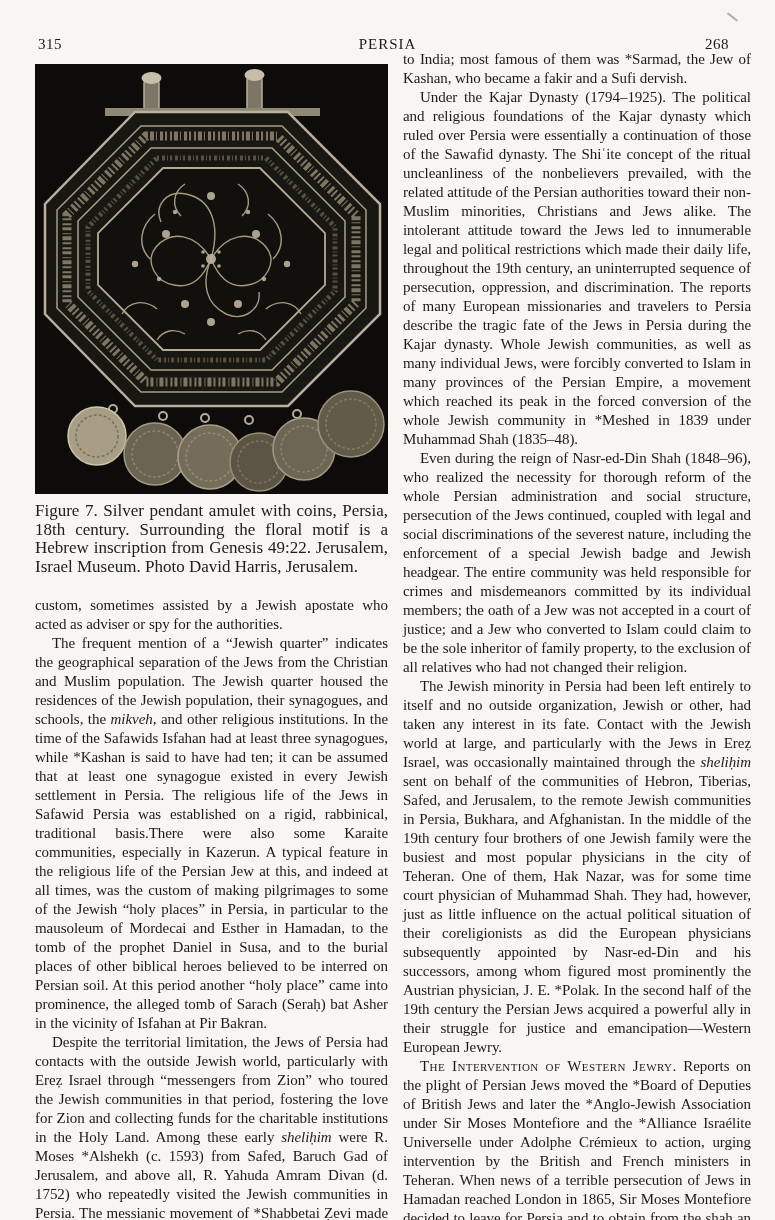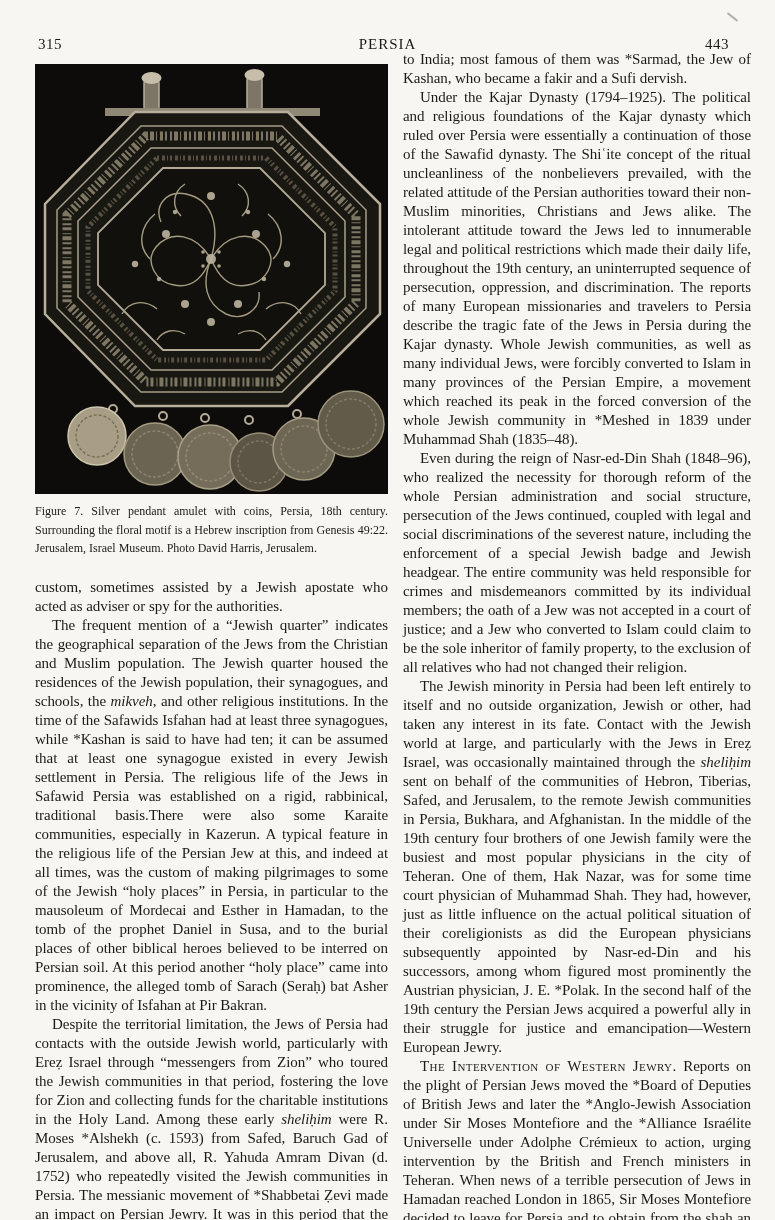--- a/index.html
+++ b/index.html
@@ -14,21 +14,21 @@
   #pg-left{left:38px;}
   #pg-right{right:46px;}
   #pg-title{
     position:absolute;top:36px;left:0;right:0;text-align:center;
     font-size:15px;letter-spacing:1px;
   }
   #left-col{position:absolute;left:35px;top:64px;width:353px;}
   #right-col{position:absolute;left:403px;top:50px;width:348px;}
   .photo{width:353px;height:430px;display:block;}
   .caption{
-    margin-top:8px;font-size:12px;line-height:18.5px;text-align:justify;
+    margin-top:8px;font-size:17px;line-height:18.5px;text-align:justify;
     color:#222019;
   }
   .bodytext{
     font-size:15px;line-height:19px;text-align:justify;
     letter-spacing:-0.05px;hyphens:auto;
   }
   #left-body{margin-top:20px;}
   .bodytext p{margin:0;padding:0;}
   .bodytext p.indent{text-indent:17px;}
   .seg-bold{font-weight:normal;}
@@ -39,21 +39,21 @@
     background:#9a958d;transform:rotate(38deg);border-radius:2px;opacity:.7;
   }
 </style>
 </head>
 <body>
 
 <div class="page">
 
   <div class="pgnum" id="pg-left">315</div>
   <div id="pg-title">PERSIA</div>
-  <div class="pgnum" id="pg-right">443</div>
+  <div class="pgnum" id="pg-right">268</div>
   <div class="scratch"></div>
 
   <div id="left-col">
 
     <svg class="photo" viewBox="0 0 353 430" xmlns="http://www.w3.org/2000/svg">
       <rect width="353" height="430" fill="#0d0c0a"></rect>
 
       <g>
         <rect x="109" y="12" width="15" height="38" rx="7" fill="#7d7666" stroke="#b7af9b" stroke-width="1.5"></rect>
         <ellipse cx="116.5" cy="14" rx="10" ry="6" fill="#c6beaa"></ellipse>

